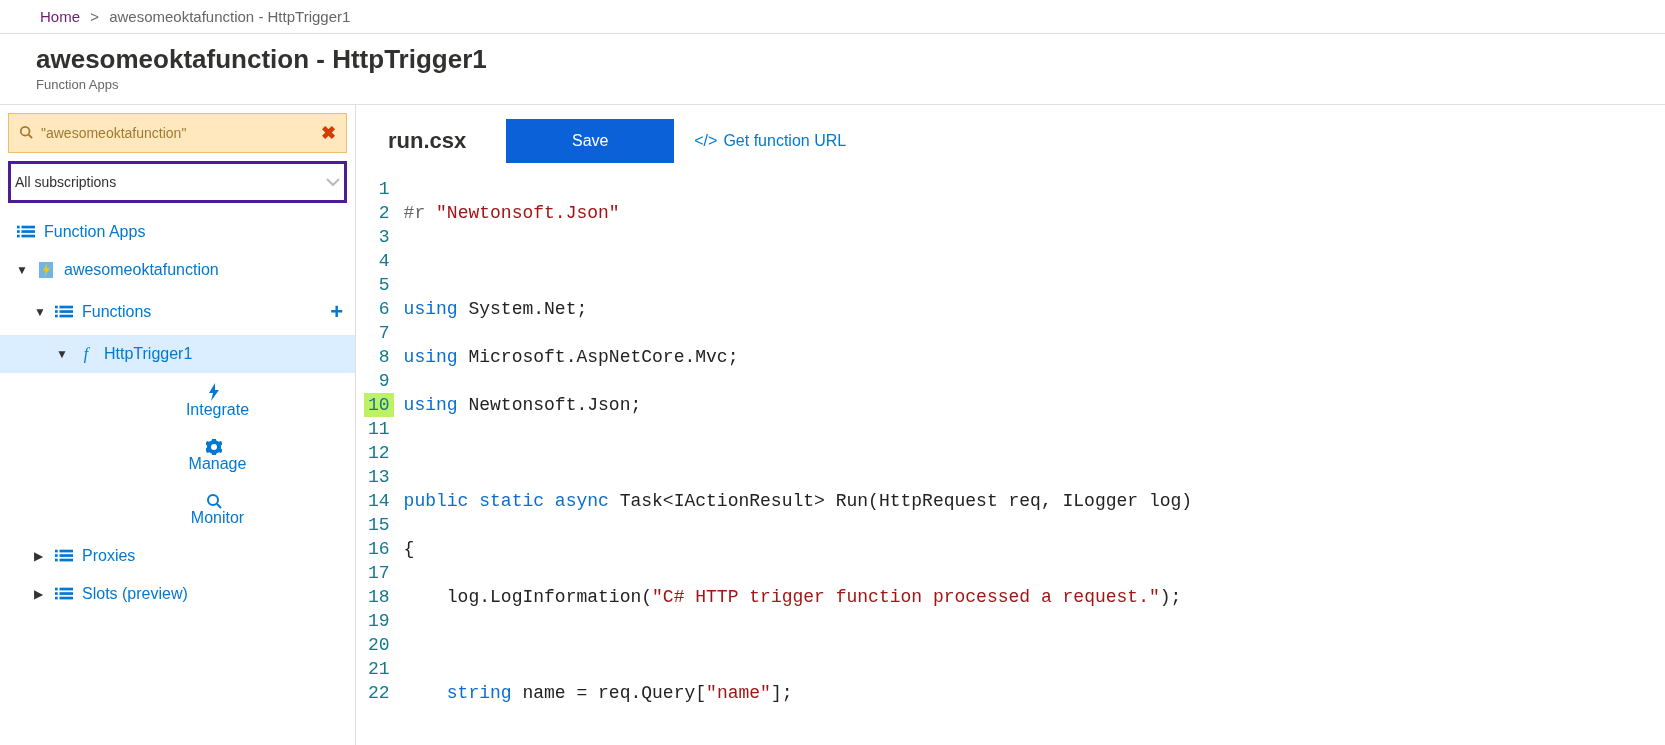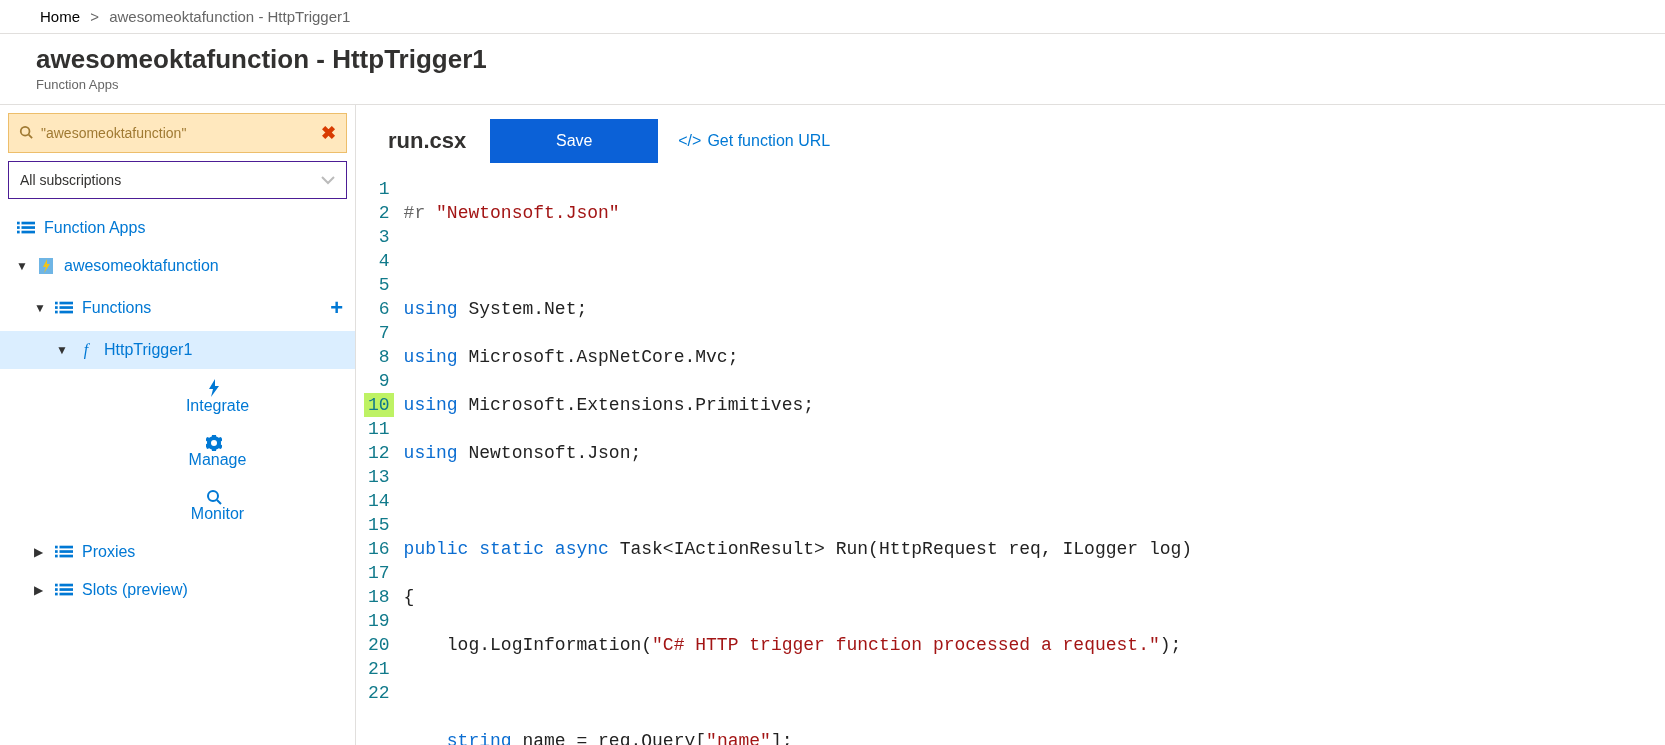--- a/index.html
+++ b/index.html
@@ -1,21 +1,21 @@
 <!DOCTYPE html>
 <html><head>
 <meta charset="utf-8">
 <style>
   * { box-sizing: border-box; margin: 0; padding: 0; }
   body { font-family: "Segoe UI", -apple-system, Arial, sans-serif; font-size: 14px; color: #323130; background: #fff; }
   a { text-decoration: none; }
 
   
   .breadcrumb { padding: 8px 40px; font-size: 15px; }
-  .breadcrumb a { color: #000000; }
+  .breadcrumb a { color: #701a75; }
   .breadcrumb .sep { color: #666; padding: 0 6px; }
   .breadcrumb .current { color: #666; }
   .hr { border-bottom: 1px solid #e1dfdd; }
 
   
   .header { padding: 10px 36px 12px; }
   .title { font-size: 26px; font-weight: 600; }
   .subtitle { font-size: 13px; color: #666; margin-top: 2px; }
 
   
@@ -24,41 +24,41 @@
   .content { flex: 1; padding: 0 0 40px; }
 
   
   .searchwrap { padding: 8px; }
   .search { display: flex; align-items: center; background: #ffe8be; border: 1px solid #edbe6b; padding: 8px 10px; }
   .search .mag { color: #a07a33; margin-right: 8px; font-size: 14px; }
   .search .txt { flex: 1; color: #a07a33; }
   .search .clear { color: #d83b01; font-weight: 900; font-size: 18px; cursor: pointer; }
 
   
-  .dropdown { margin: 0 8px; border: 1px solid #4c1d95; padding: 10px 11px; display: flex; justify-content: space-between; cursor: pointer; }
+  .dropdown { margin: 0 8px; border: 3px solid #4c1d95; padding: 10px 4px; display: flex; justify-content: space-between; cursor: pointer; }
   .dropdown .chev { color: #bbb; }
 
   
   .tree { margin-top: 10px; }
   .tree-row { display: flex; align-items: center; padding: 10px 12px 10px 16px; cursor: pointer; }
   .tree-row.l1 { padding-left: 16px; }
   .tree-row.l2 { padding-left: 34px; }
   .tree-row.l3 { padding-left: 56px; }
   .tree-row.l4 { padding-left: 92px; flex-direction: column; }
   .tree-row.selected { background: #dbeeff; }
   .tree-row .caret { width: 14px; font-size: 12px; color: #333; margin-right: 6px; }
   .tree-row .ico { width: 20px; display: inline-flex; justify-content: center; margin-right: 8px; color: #0078d4; font-size: 16px; }
   .tree-row .label { color: #0078d4; font-size: 16px; }
   .tree-row .funcico svg { width: 18px; height: 14px; }
   .tree-row .plus { margin-left: auto; color: #0078d4; font-size: 22px; font-weight: 700; }
   .tree-row .lightning { color: #f0c419; }
 
   
   .toolbar { display: flex; align-items: center; padding: 14px 32px; gap: 20px; flex-wrap: wrap; }
-  .filename { font-size: 22px; font-weight: 600; margin-right: 4px; }
+  .filename { font-size: 22px; font-weight: 600; margin-right: 20px; }
   .btn { min-width: 168px; height: 44px; display: inline-flex; align-items: center; justify-content: center; font-size: 16px; cursor: pointer; }
   .btn.primary { background: #0b61d7; color: #fff; border: 1px solid #0b61d7; }
   .btn.outline { background: #fff; color: #0078d4; border: 1px solid #0078d4; }
   .btn.outline .play { margin-right: 8px; }
   .linkish { color: #0078d4; font-size: 16px; cursor: pointer; display: inline-flex; align-items: center; }
   .linkish .tag { margin-right: 6px; }
 
   
   .editor { display: flex; font-family: Consolas, "Courier New", monospace; font-size: 18px; line-height: 24px; padding-left: 8px; }
   .gutter { text-align: right; color: #117a8b; padding-right: 10px; min-width: 34px; user-select: none; }
@@ -264,21 +264,20 @@
           <div>19</div>
           <div>20</div>
           <div>21</div>
           <div>22</div>
       </div>
       <div class="code">
 <div><span class="c-dir">#r</span> <span class="c-str">"Newtonsoft.Json"</span></div>
 <div>&nbsp;</div>
 <div><span class="c-key">using </span><span class="c-plain">System.Net;</span></div>
 <div><span class="c-key">using </span><span class="c-plain">Microsoft.AspNetCore.Mvc;</span></div>
-<div><span class="c-key">using </span><span class="c-plain">Microsoft.Extensions.Primitives;</span></div>
 <div><span class="c-key">using </span><span class="c-plain">Newtonsoft.Json;</span></div>
 <div>&nbsp;</div>
 <div><span class="c-key">public static async</span><span class="c-plain"> Task&lt;IActionResult&gt; Run(HttpRequest req, ILogger log)</span></div>
 <div><span class="c-punc">{</span></div>
 <div><span class="c-plain">    log.LogInformation(</span><span class="c-str">"C# HTTP trigger function processed a request."</span><span class="c-plain">);</span></div>
 <div>&nbsp;</div>
 <div><span class="c-key">    string</span><span class="c-plain"> name = req.Query[</span><span class="c-str">"name"</span><span class="c-plain">];</span></div>
 
 
 

